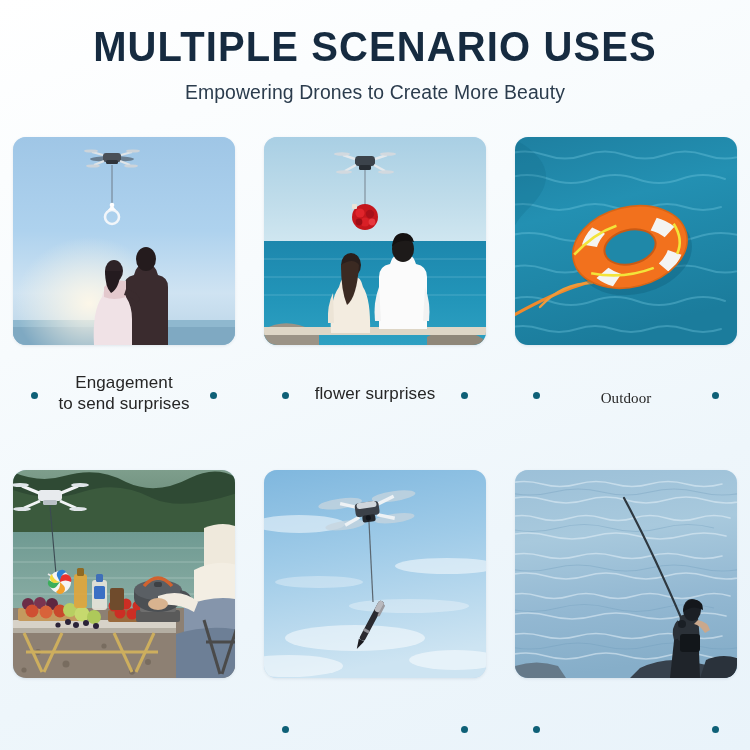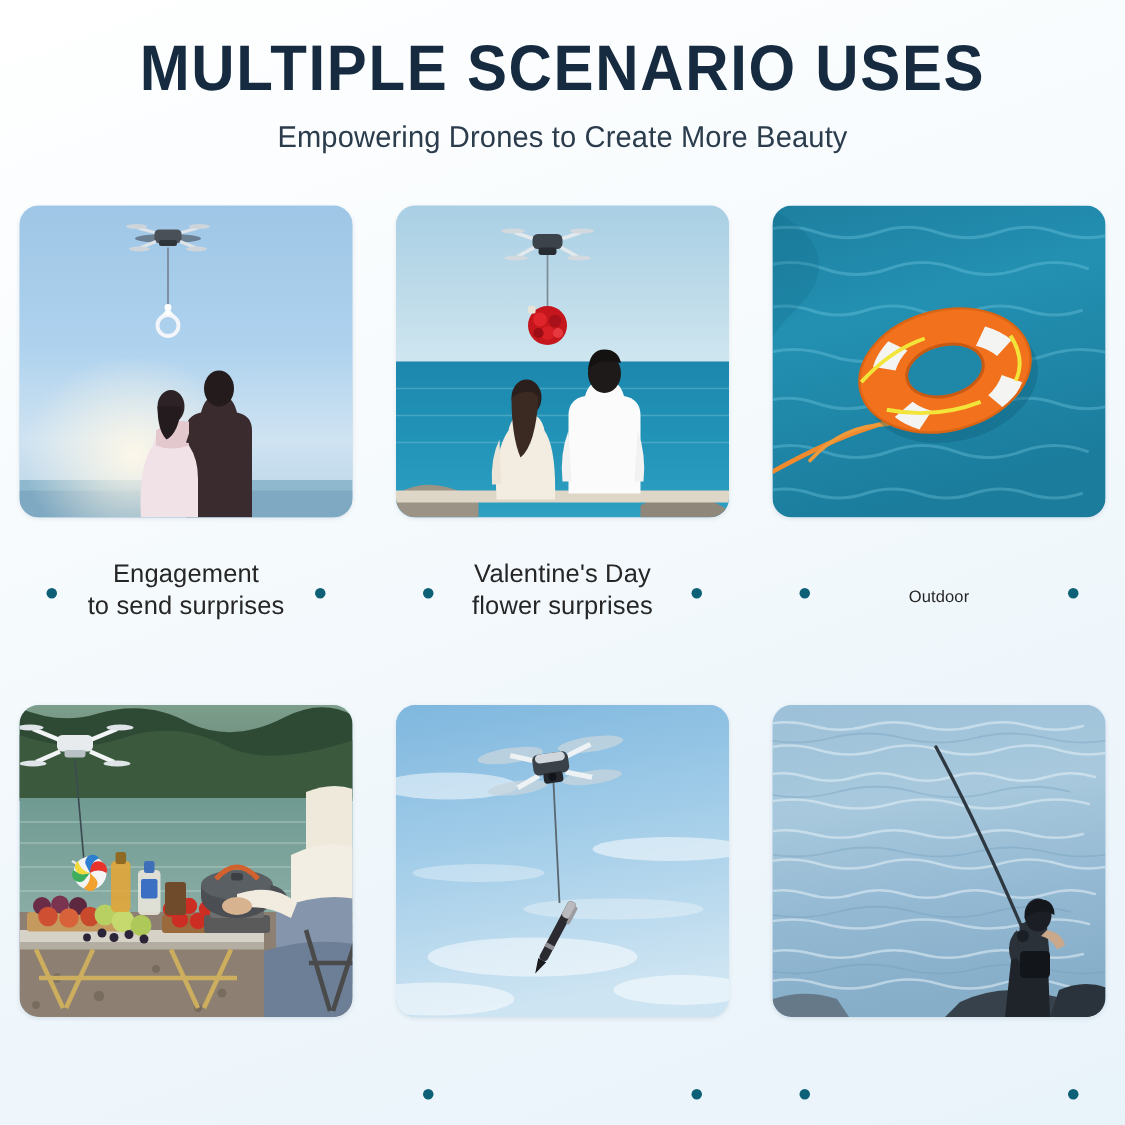--- a/index.html
+++ b/index.html
@@ -39,21 +39,21 @@
   .thumb svg{display:block;width:100%;height:100%;}
 
   .caption-row{
     height:96px;display:flex;align-items:center;justify-content:center;
     position:relative;
   }
   .caption{
     text-align:center;color:#262626;font-size:17px;line-height:21px;
     font-weight:400;letter-spacing:.1px;padding:0 26px;
   }
-  .caption.small{font-size:11px;line-height:18px;}
+  .caption.small{font-size:15px;line-height:18px;font-family:Liberation Serif, serif;}
   .caption.shift{transform:translateY(5px);}
 
   
   .dot{
     position:absolute;width:7px;height:7px;border-radius:50%;
     background:#0e6077;top:50%;margin-top:-1px;
   }
   .dot.left{left:18px;}
   .dot.right{right:18px;}
   .r2 .dot{margin-top:0px;}
@@ -195,21 +195,20 @@
             <path d="M72,196 q-2,-32 8,-46 q2,-11 12,-12 q10,1 12,12 q8,12 7,46 Z" fill="#f3ece0"></path>
             <ellipse cx="92" cy="128" rx="10" ry="12" fill="#2a1f1c"></ellipse>
             <path d="M82,128 q0,26 6,40 q10,-8 12,-40 q-6,-8 -18,0 z" fill="#3b2a22"></path>
             <path d="M74,156 q-6,12 -5,30 l6,0 z" fill="#ece4d6"></path>
           </g>
         </svg>
       </div>
       <div class="caption-row">
         <span class="dot left"></span>
         <div class="caption">
-          <div>Valentine's Day</div>
           <div>flower surprises</div>
         </div>
         <span class="dot right"></span>
       </div>
     </div>
 
     <div class="cell">
       <div class="thumb">
         <svg viewBox="0 0 232 208" preserveAspectRatio="xMidYMid slice" aria-hidden="true">
           <defs>

